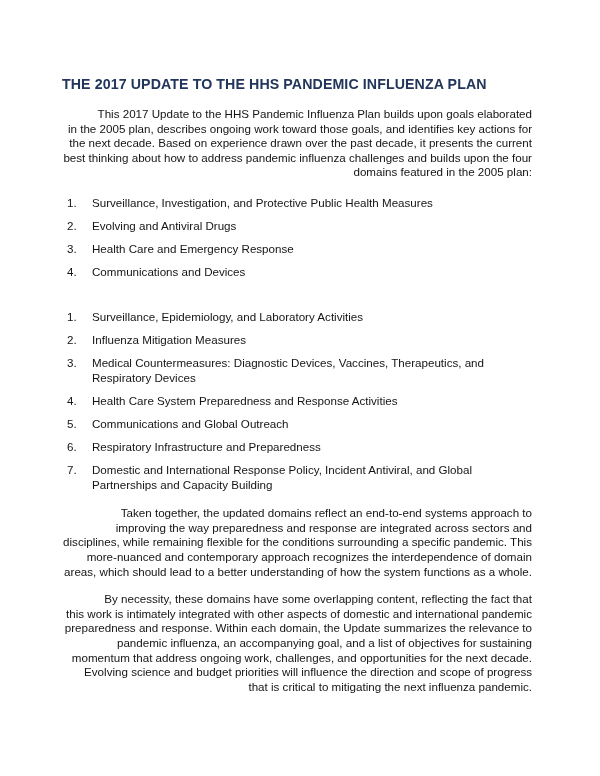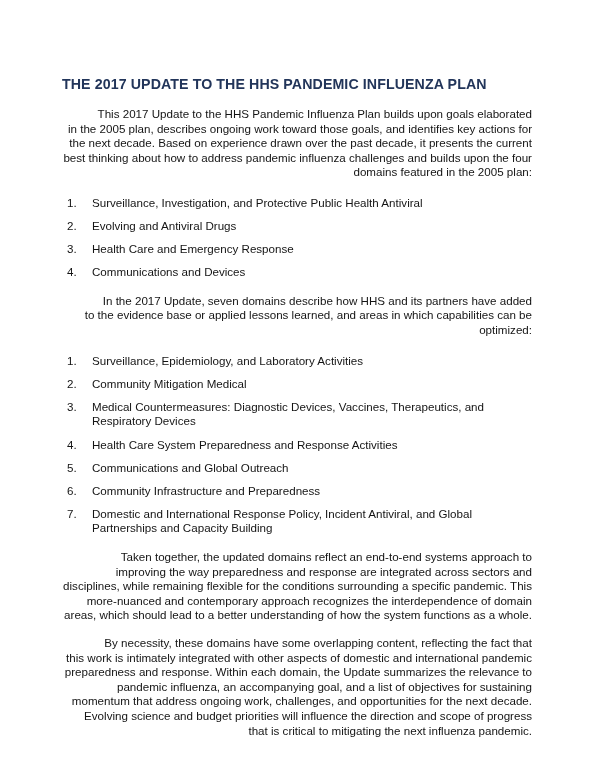--- a/index.html
+++ b/index.html
@@ -115,66 +115,65 @@
 
     <h1 class="doc-title">THE 2017 UPDATE TO THE HHS PANDEMIC INFLUENZA PLAN</h1>
 
     <p class="para">This 2017 Update to the HHS Pandemic Influenza Plan builds upon goals elaborated in the 2005 plan, describes ongoing work toward those goals, and identifies key actions for the next decade. Based on experience drawn over the past decade, it presents the current best thinking about how to address pandemic influenza challenges and builds upon the four domains featured in the 2005 plan:</p>
 
     <div class="spacer-before-list"></div>
 
     <ol class="num-list" id="list-2005">
         <li>
           <span class="li-num">1.</span>
-          <span class="li-text">Surveillance, Investigation, and Protective Public Health Antiviral</span>
+          <span class="li-text">Surveillance, Investigation, and Protective Public Health Measures</span>
         </li>
         <li>
           <span class="li-num">2.</span>
           <span class="li-text">Evolving and Antiviral Drugs</span>
         </li>
         <li>
           <span class="li-num">3.</span>
           <span class="li-text">Health Care and Emergency Response</span>
         </li>
         <li>
           <span class="li-num">4.</span>
           <span class="li-text">Communications and Devices</span>
         </li>
       </ol>
 
     <div class="spacer-after-list"></div>
 
-    <p class="para">In the 2017 Update, seven domains describe how HHS and its partners have added to the evidence base or applied lessons learned, and areas in which capabilities can be optimized:</p>
 
     <div class="spacer-before-list"></div>
 
     <ol class="num-list" id="list-2017">
         <li>
           <span class="li-num">1.</span>
           <span class="li-text">Surveillance, Epidemiology, and Laboratory Activities</span>
         </li>
         <li>
           <span class="li-num">2.</span>
-          <span class="li-text">Community Mitigation Medical</span>
+          <span class="li-text">Influenza Mitigation Measures</span>
         </li>
         <li>
           <span class="li-num">3.</span>
           <span class="li-text">Medical Countermeasures: Diagnostic Devices, Vaccines, Therapeutics, and Respiratory Devices</span>
         </li>
         <li>
           <span class="li-num">4.</span>
           <span class="li-text">Health Care System Preparedness and Response Activities</span>
         </li>
         <li>
           <span class="li-num">5.</span>
           <span class="li-text">Communications and Global Outreach</span>
         </li>
         <li>
           <span class="li-num">6.</span>
-          <span class="li-text">Community Infrastructure and Preparedness</span>
+          <span class="li-text">Respiratory Infrastructure and Preparedness</span>
         </li>
         <li>
           <span class="li-num">7.</span>
           <span class="li-text">Domestic and International Response Policy, Incident Antiviral, and Global Partnerships and Capacity Building</span>
         </li>
       </ol>
 
     <div class="spacer-after-list"></div>
 
     <p class="para">Taken together, the updated domains reflect an end-to-end systems approach to improving the way preparedness and response are integrated across sectors and disciplines, while remaining flexible for the conditions surrounding a specific pandemic. This more-nuanced and contemporary approach recognizes the interdependence of domain areas, which should lead to a better understanding of how the system functions as a whole.</p>

